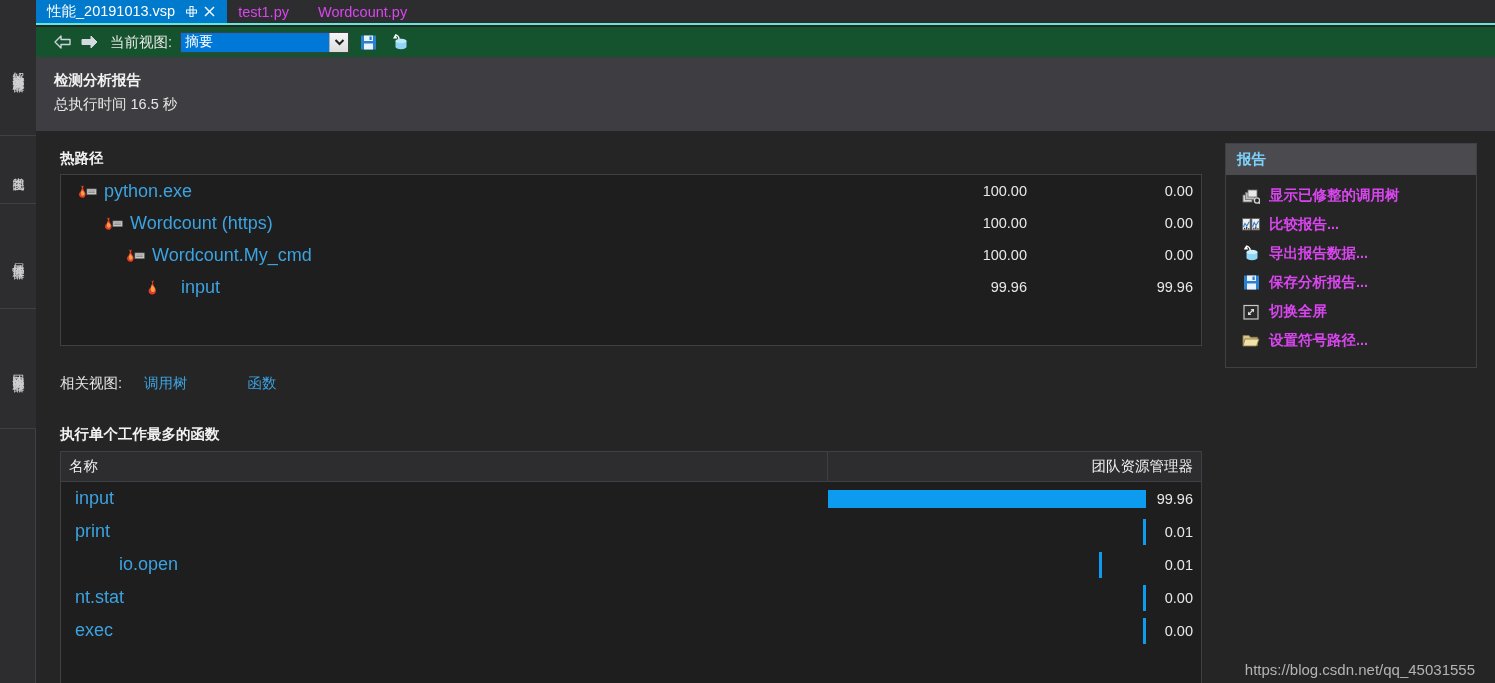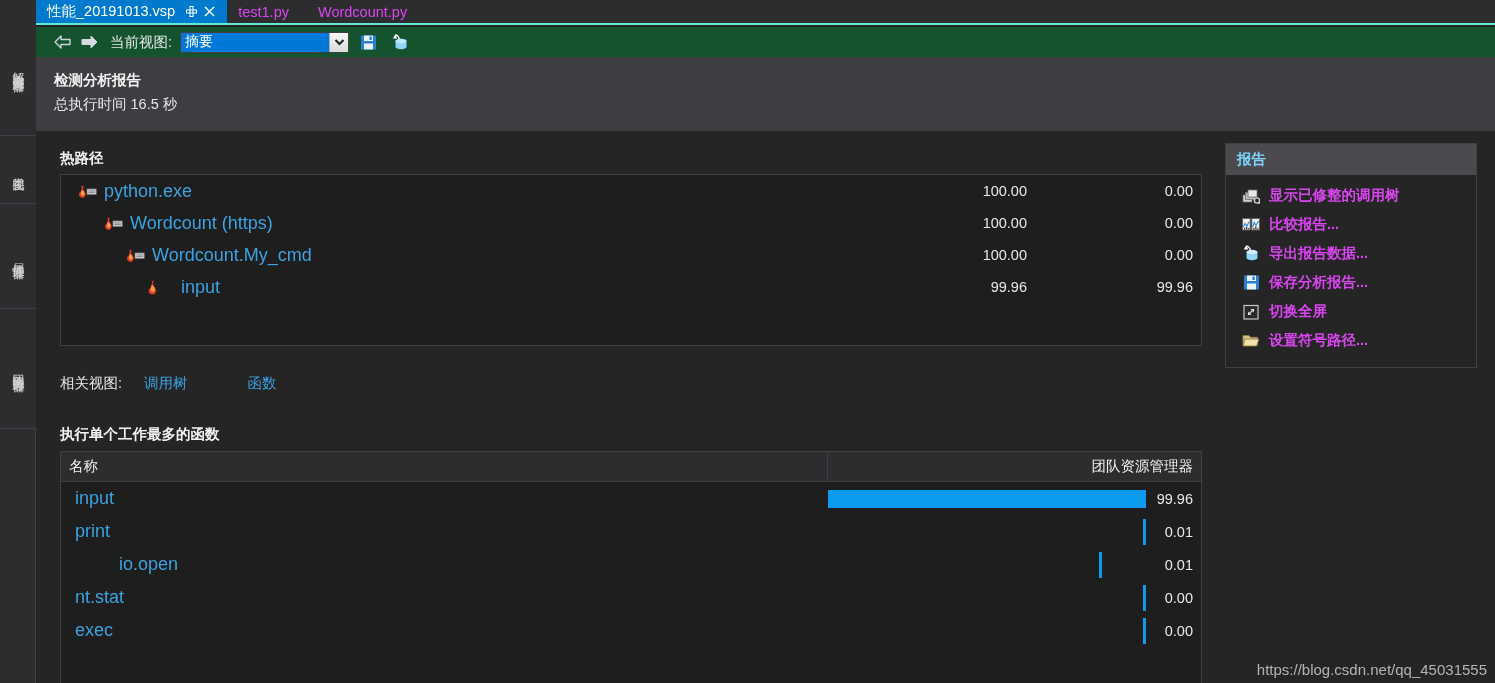--- a/index.html
+++ b/index.html
@@ -284,21 +284,21 @@
   .rp-item .rp-lbl {
     color: #d946ef;
     font-size: 14.5px;
     white-space: nowrap;
     font-weight: bold;
   }
 
   
   #watermark {
     position: absolute;
-    right: 8px; bottom: 5px;
+    right: 20px; bottom: 5px;
     color: #b3b3b3;
     font-size: 15px;
     white-space: nowrap;
   }
 </style>
 </head>
 <body>
 
 <div id="app">
 

